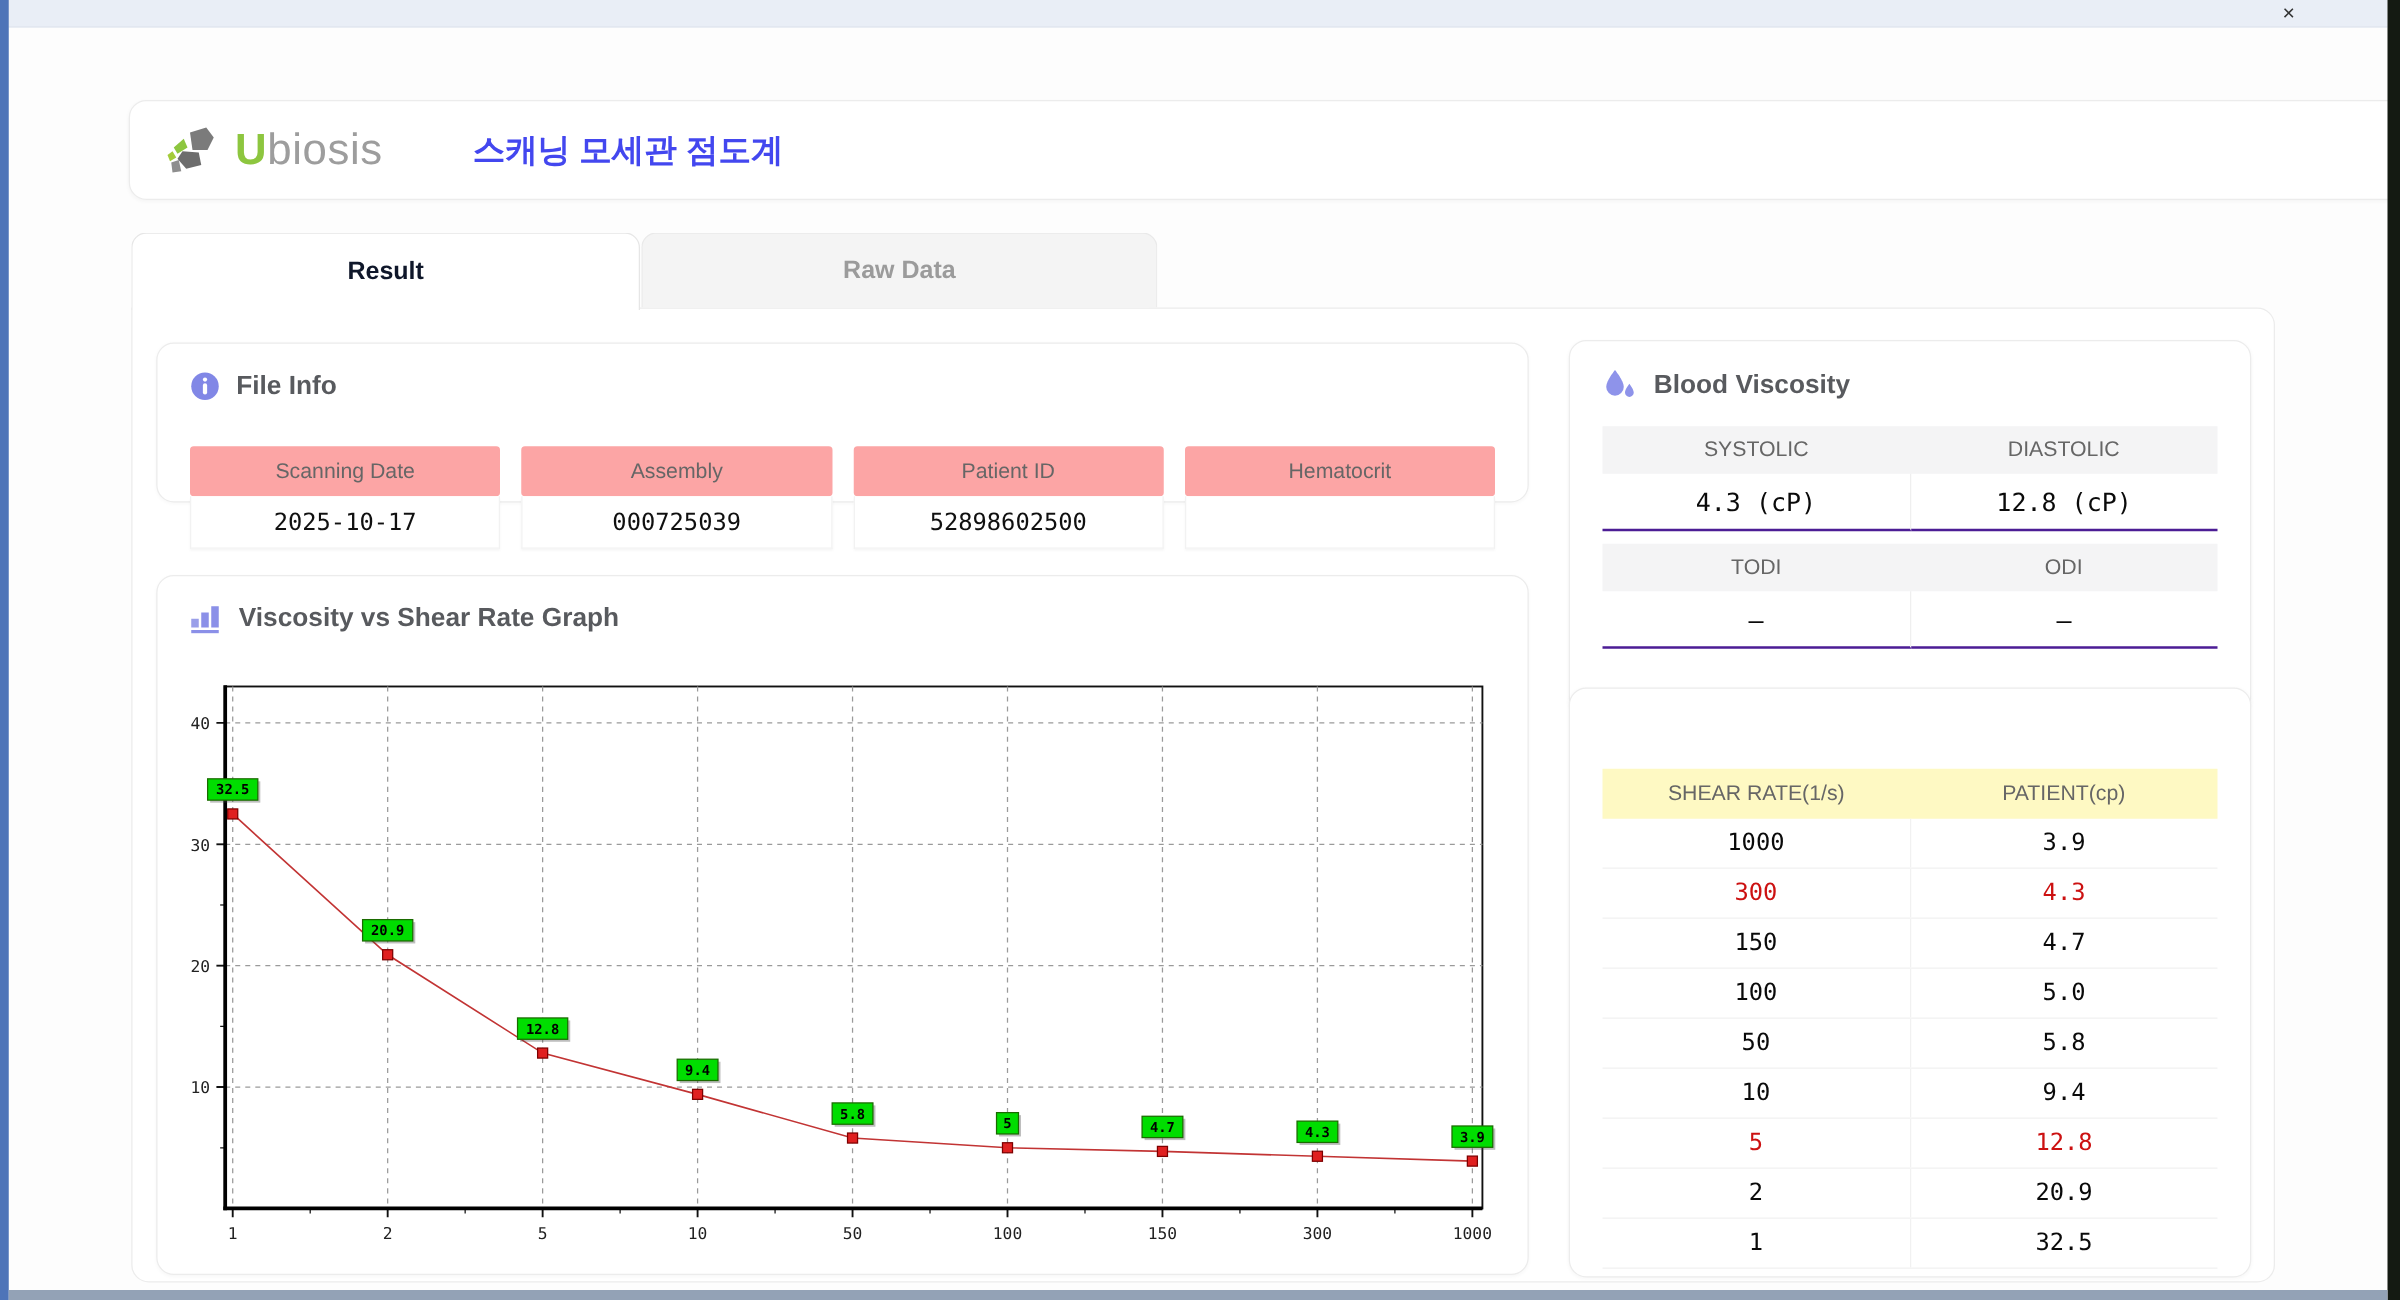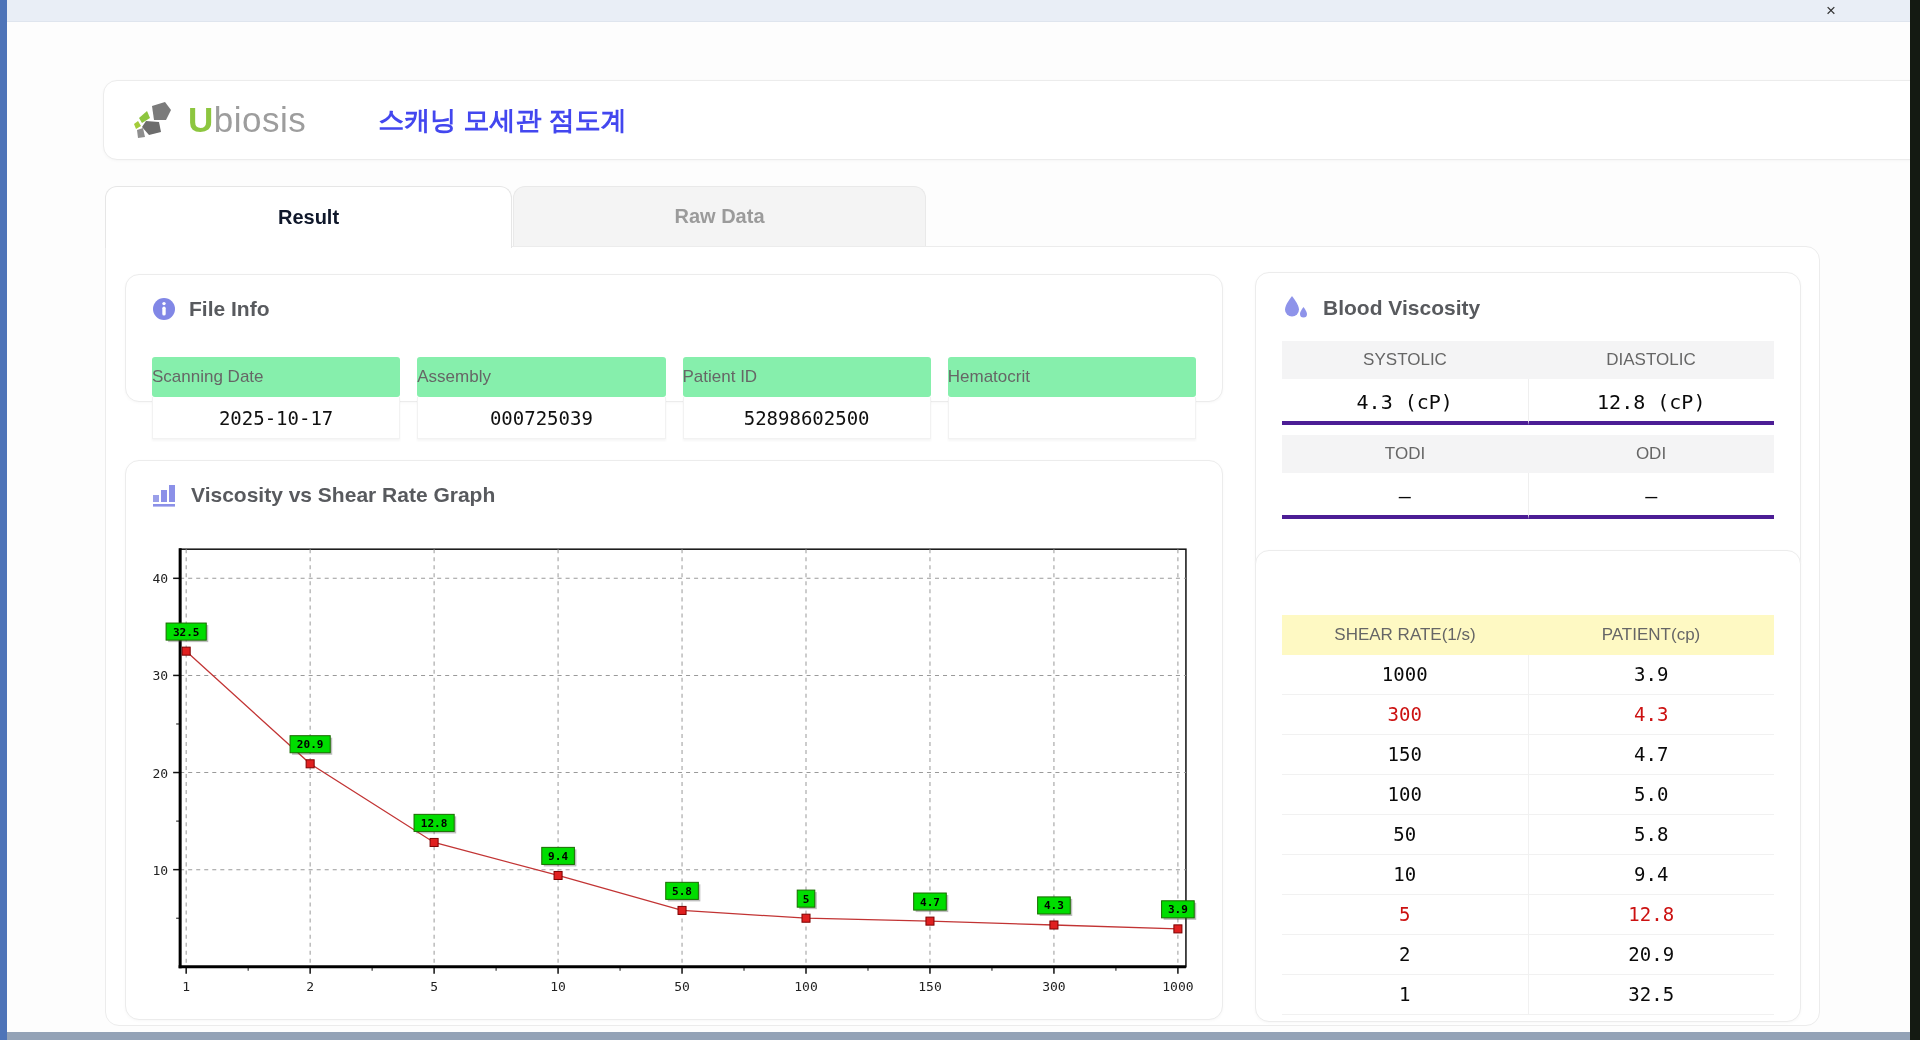--- a/index.html
+++ b/index.html
@@ -38,40 +38,40 @@
                 border:1px solid #e6e6e6; border-bottom:none; color:#0f172a; font-weight:700; }
   .tab-raw { left:513px; top:186px; width:413px; height:60px; line-height:58px; background:#f4f4f4;
              border:1px solid #e9e9e9; border-bottom:none; color:#9b9b9b; font-weight:600; }
   .content-panel { position:absolute; left:105px; top:246px; width:1715px; height:780px;
                    background:#fff; border:1px solid #ececec; border-radius:0 14px 14px 14px; z-index:2; }
 
   
   .file-info-card { left:125px; top:274px; width:1098px; height:128px; }
   .fields { position:absolute; left:26px; right:26px; top:82px; display:grid;
             grid-template-columns:repeat(4,1fr); column-gap:17px; }
-  .f-label { height:40px; line-height:40px; text-align:left; background:#86efac; border-radius:3px;
+  .f-label { height:40px; line-height:40px; text-align:center; background:#fca5a5; border-radius:3px;
              color:#666; font-size:17px; }
   .f-value { height:42px; line-height:42px; text-align:center; color:#101010; font-size:19px;
              font-family:"DejaVu Sans Mono", monospace; border:1px solid #f2f2f2; border-top:none;
              box-shadow:0 2px 2px rgba(0,0,0,0.04); background:#fff; }
 
   
   .graph-card { left:125px; top:460px; width:1098px; height:560px; }
   #chart { position:absolute; left:14px; top:62px; width:1064px; height:484px; }
   #chart text.tick { font:13px "DejaVu Sans Mono", monospace; fill:#222; }
   #chart text.plabel { font:bold 11px "DejaVu Sans Mono", monospace; fill:#000; }
 
   
   .bv-card { left:1255px; top:272px; width:546px; height:300px; }
   .bv-grid { position:absolute; left:26px; right:26px; top:68px; }
   .bv-row { display:flex;justify-content:flex-end; }
   .bv-h { flex:1; height:38px; line-height:38px; text-align:center; background:#f4f4f5;
           color:#666; font-size:17px; }
   .bv-v { flex:1; height:46px; line-height:46px; text-align:center; color:#0a0a0a; font-size:20px;
-          font-family:"DejaVu Sans Mono", monospace; border-bottom:4px solid #4c1d95; }
+          font-family:"DejaVu Sans Mono", monospace; border-bottom:2px solid #4c1d95; }
   .bv-v:first-child { border-right:1px solid #efefef; }
   .bv-gap { height:10px; }
 
   
   .shear-card { left:1255px; top:550px; width:546px; height:472px; }
   .sv-table { position:absolute; left:26px; right:26px; top:64px; }
   .sv-head { display:flex; background:#fef9c3; }
   .sv-head div { flex:1; height:40px; line-height:40px; text-align:center; color:#666; font-size:17px; }
   .sv-row { display:flex; border-bottom:1px solid #f1f1f1; }
   .sv-row div { flex:1; height:39px; line-height:39px; text-align:center; color:#0a0a0a;

